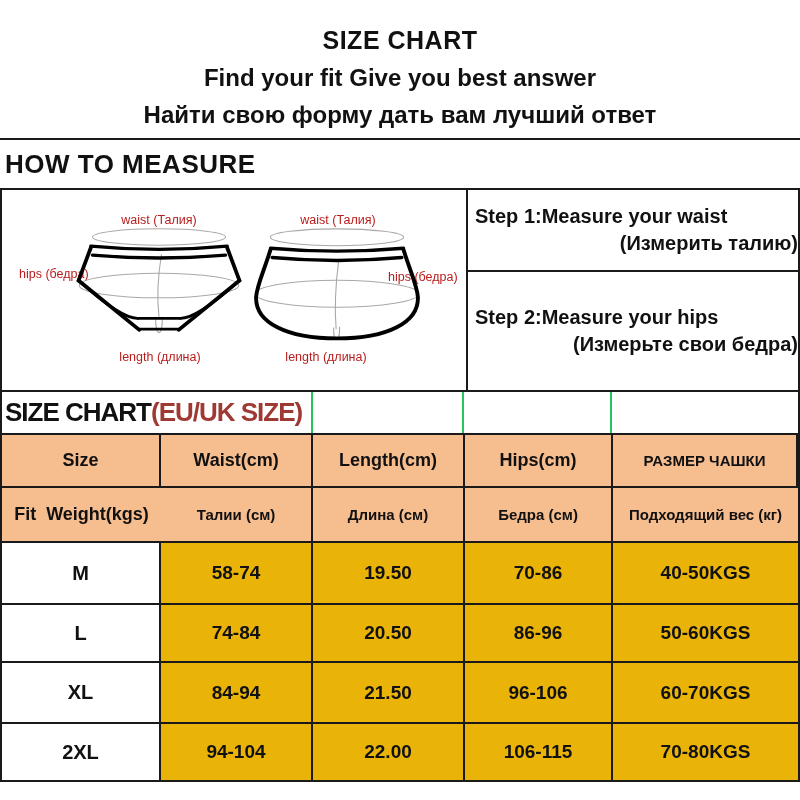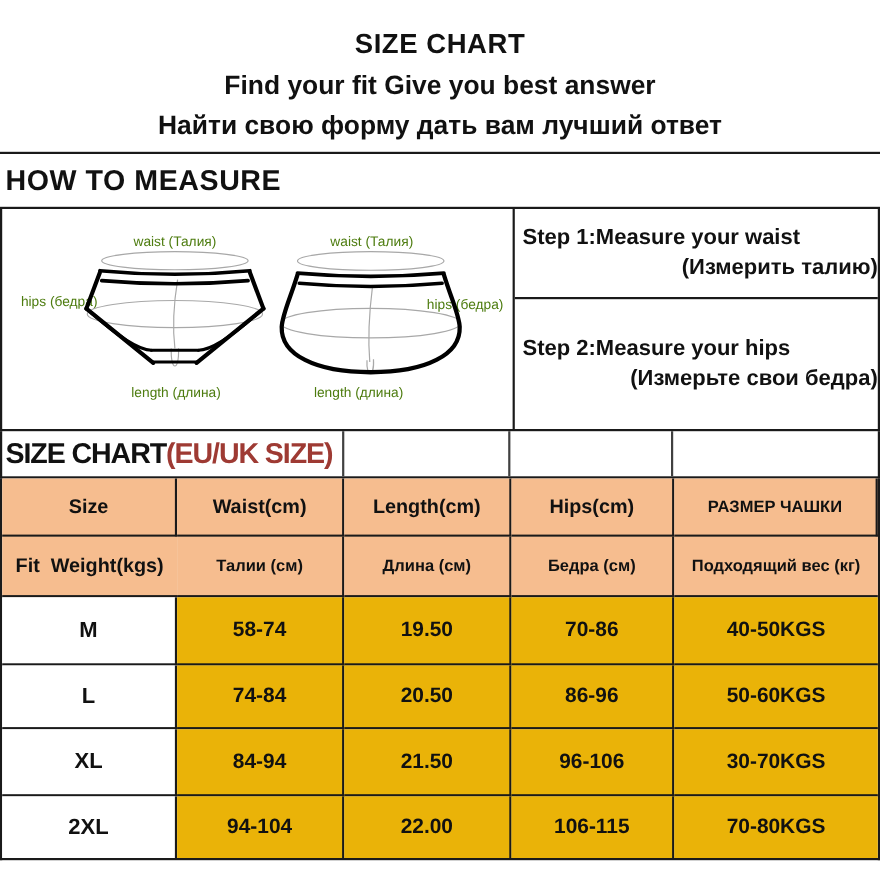--- a/index.html
+++ b/index.html
@@ -11,37 +11,37 @@
   .top-header .t2{font-size:24px;font-weight:bold;line-height:37px;}
   .top-header .t3{font-size:24px;font-weight:bold;line-height:37px;}
   
   .howto-band{height:52px;box-sizing:border-box;border-top:2px solid #1a1a1a;border-bottom:2px solid #1a1a1a;
               display:flex;align-items:center;padding-left:5px;}
   .howto-band .h{font-size:26px;font-weight:bold;letter-spacing:.5px;}
   
   .measure-box{height:202px;box-sizing:border-box;border-left:2px solid #1a1a1a;border-right:2px solid #1a1a1a;
                border-bottom:2px solid #1a1a1a;display:flex;}
   .figs{position:relative;width:464px;height:100%;}
-  .fig-label{position:absolute;font-size:12.5px;color:#4d7c0f;white-space:nowrap;}
+  .fig-label{position:absolute;font-size:12.5px;color:#b91c1c;white-space:nowrap;}
   .lbl-center{transform:translateX(-50%);}
   .fig-svg{position:absolute;}
   .guide{fill:none;stroke:#a8a8a8;stroke-width:1.3;}
   .outline{fill:none;stroke:#000;stroke-width:4.6;stroke-linecap:round;}
   .band{fill:none;stroke:#000;stroke-width:4;stroke-linecap:round;}
   .thin{fill:none;stroke:#000;stroke-width:3.4;stroke-linecap:round;}
   .steps{flex:1;box-sizing:border-box;border-left:2px solid #1a1a1a;display:flex;flex-direction:column;}
   .step{box-sizing:border-box;display:flex;flex-direction:column;justify-content:center;padding-left:7px;}
   .step1{height:82px;border-bottom:2px solid #1a1a1a;}
   .step2{flex:1;}
   .step .en{font-size:20px;font-weight:bold;line-height:27px;}
   .step .ru{font-size:20px;font-weight:bold;line-height:27px;text-align:right;width:100%;}
   
   .title-row{height:43px;box-sizing:border-box;border-left:2px solid #1a1a1a;border-right:2px solid #1a1a1a;
              border-bottom:2px solid #1a1a1a;display:flex;}
-  .title-row .tc{box-sizing:border-box;height:100%;border-right:2px solid #404040;display:flex;align-items:center;}
+  .title-row .tc{box-sizing:border-box;height:100%;border-right:2px solid #22c55e;display:flex;align-items:center;}
   .title-row .tc:last-child{border-right:none;}
   .tc1{width:311px;padding-left:3px;}
   .tc2{width:151px;}
   .tc3{width:148px;}
   .tc4{flex:1;}
   .chart-title{font-size:26px;font-weight:bold;letter-spacing:-1px;white-space:nowrap;}
   .chart-title .red{color:#9e3a33;}
   
   .size-table{width:800px;box-sizing:border-box;border:2px solid #1a1a1a;border-top:none;
               display:grid;grid-template-columns:159px 152px 152px 148px 185px;
@@ -151,21 +151,21 @@
     <div class="cell scell">L</div>
     <div class="cell dcell">74-84</div>
     <div class="cell dcell">20.50</div>
     <div class="cell dcell">86-96</div>
     <div class="cell dcell lastcol">50-60KGS</div>
 
     <div class="cell scell">XL</div>
     <div class="cell dcell">84-94</div>
     <div class="cell dcell">21.50</div>
     <div class="cell dcell">96-106</div>
-    <div class="cell dcell lastcol">30-70KGS</div>
+    <div class="cell dcell lastcol">60-70KGS</div>
 
     <div class="cell scell lastrow">2XL</div>
     <div class="cell dcell lastrow">94-104</div>
     <div class="cell dcell lastrow">22.00</div>
     <div class="cell dcell lastrow">106-115</div>
     <div class="cell dcell lastrow lastcol">70-80KGS</div>
   </div>
 
 </div>
 

